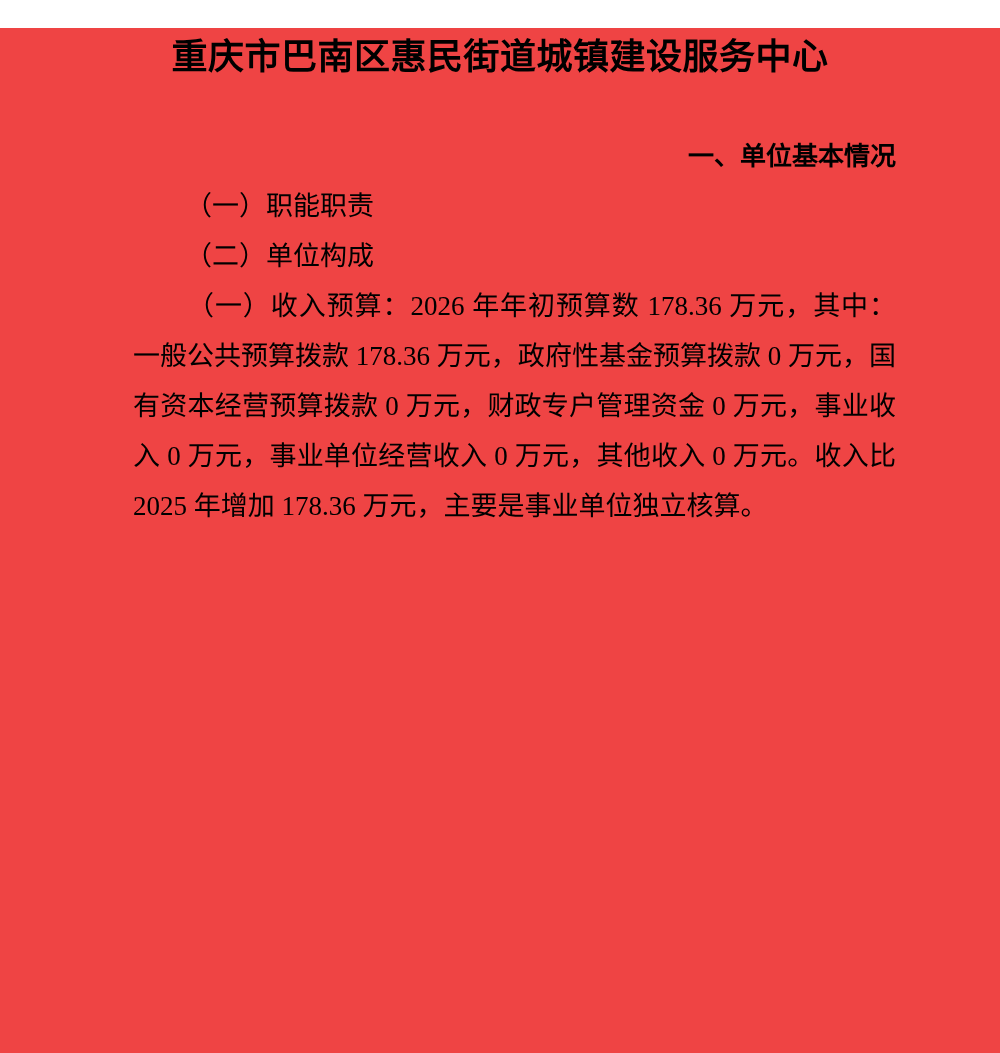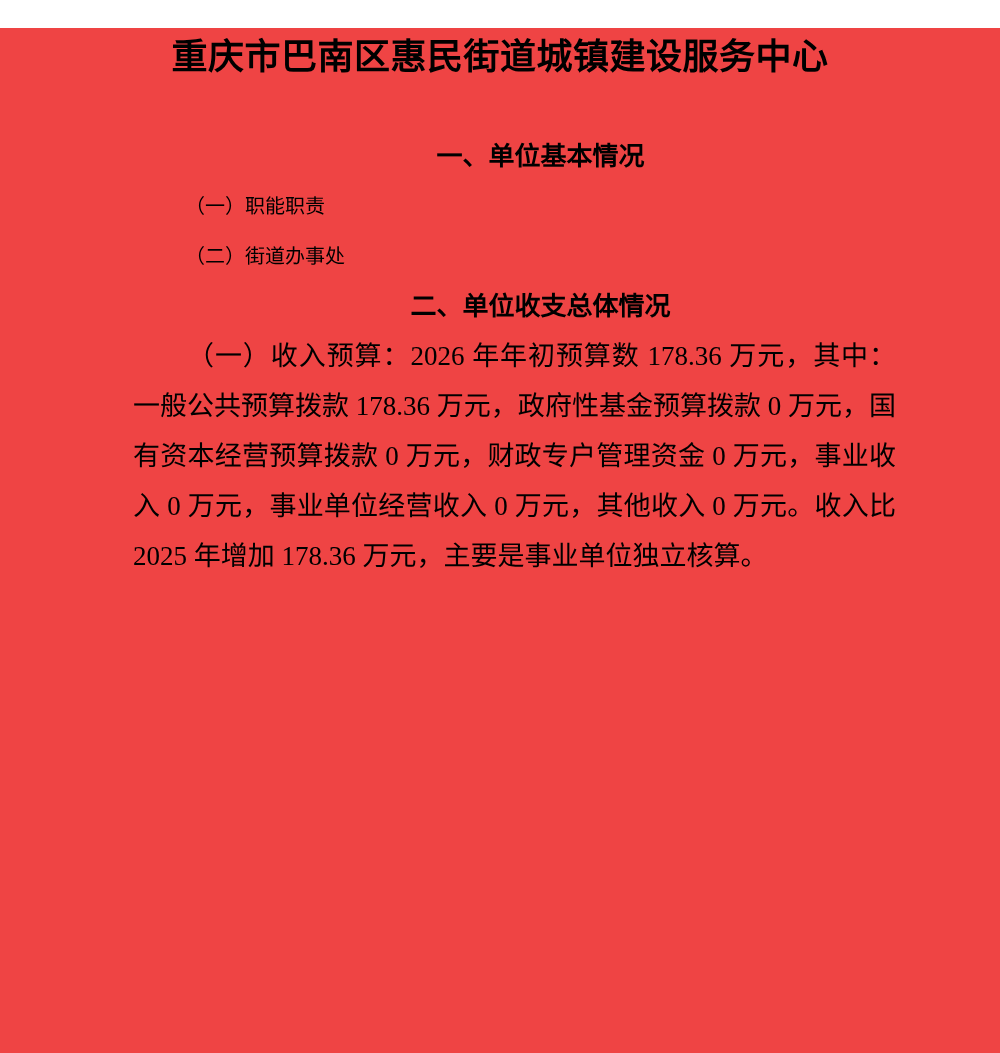--- a/index.html
+++ b/index.html
@@ -37,24 +37,24 @@
   }
   .content > div, .content > p {
     margin: 0;
     padding: 0;
   }
   .heading {
     font-family: "Liberation Sans", "DejaVu Sans", sans-serif;
     font-weight: bold;
     font-size: 26px;
     text-indent: 52px;
-    text-align: center;
+    text-align: right;
   }
   .subheading {
-    font-size: 20px;
+    font-size: 27px;
     text-indent: 52px;
     text-align: left;
   }
   .para {
     text-indent: 54px;
   }
 </style>
 </head>
 <body>
 
@@ -64,22 +64,21 @@
     <div class="title-line">重庆市巴南区惠民街道城镇建设服务中心</div>
   </div>
 
   <div class="content">
 
     <div class="heading">一、单位基本情况</div>
 
     <div class="subheading">（一）职能职责</div>
 
 
-    <div class="subheading">（二）街道办事处</div>
+    <div class="subheading">（二）单位构成</div>
 
 
-    <div class="heading">二、单位收支总体情况</div>
 
     <p class="para">（一）收入预算：2026 年年初预算数 178.36 万元，其中：一般公共预算拨款 178.36 万元，政府性基金预算拨款 0 万元，国有资本经营预算拨款 0 万元，财政专户管理资金 0 万元，事业收入 0 万元，事业单位经营收入 0 万元，其他收入 0 万元。收入比 2025 年增加 178.36 万元，主要是事业单位独立核算。</p>
 
   </div>
 
 </div>
 
 </body></html>

